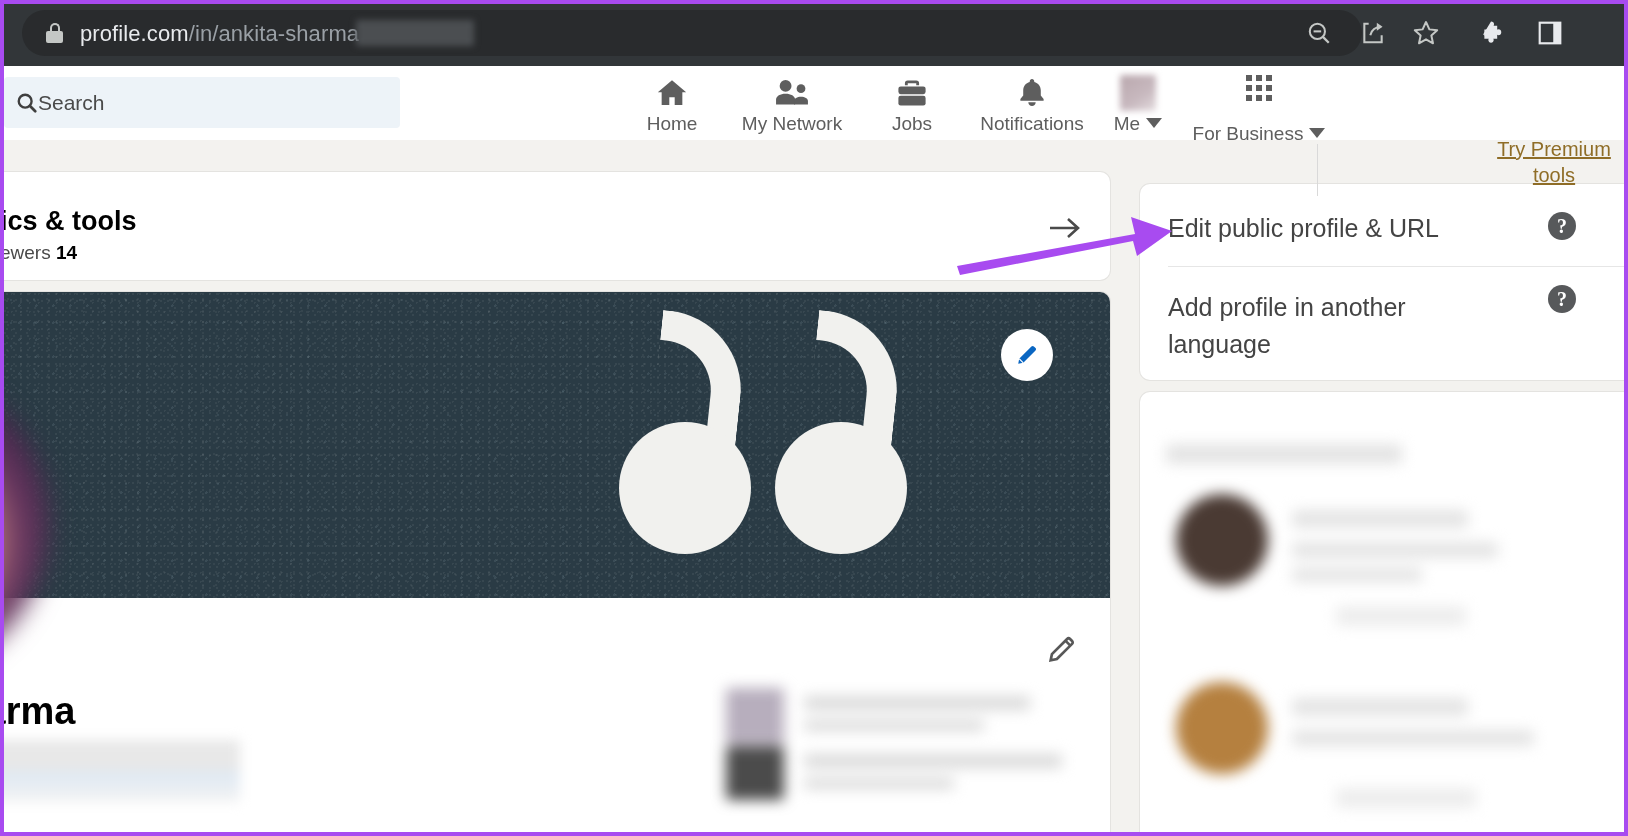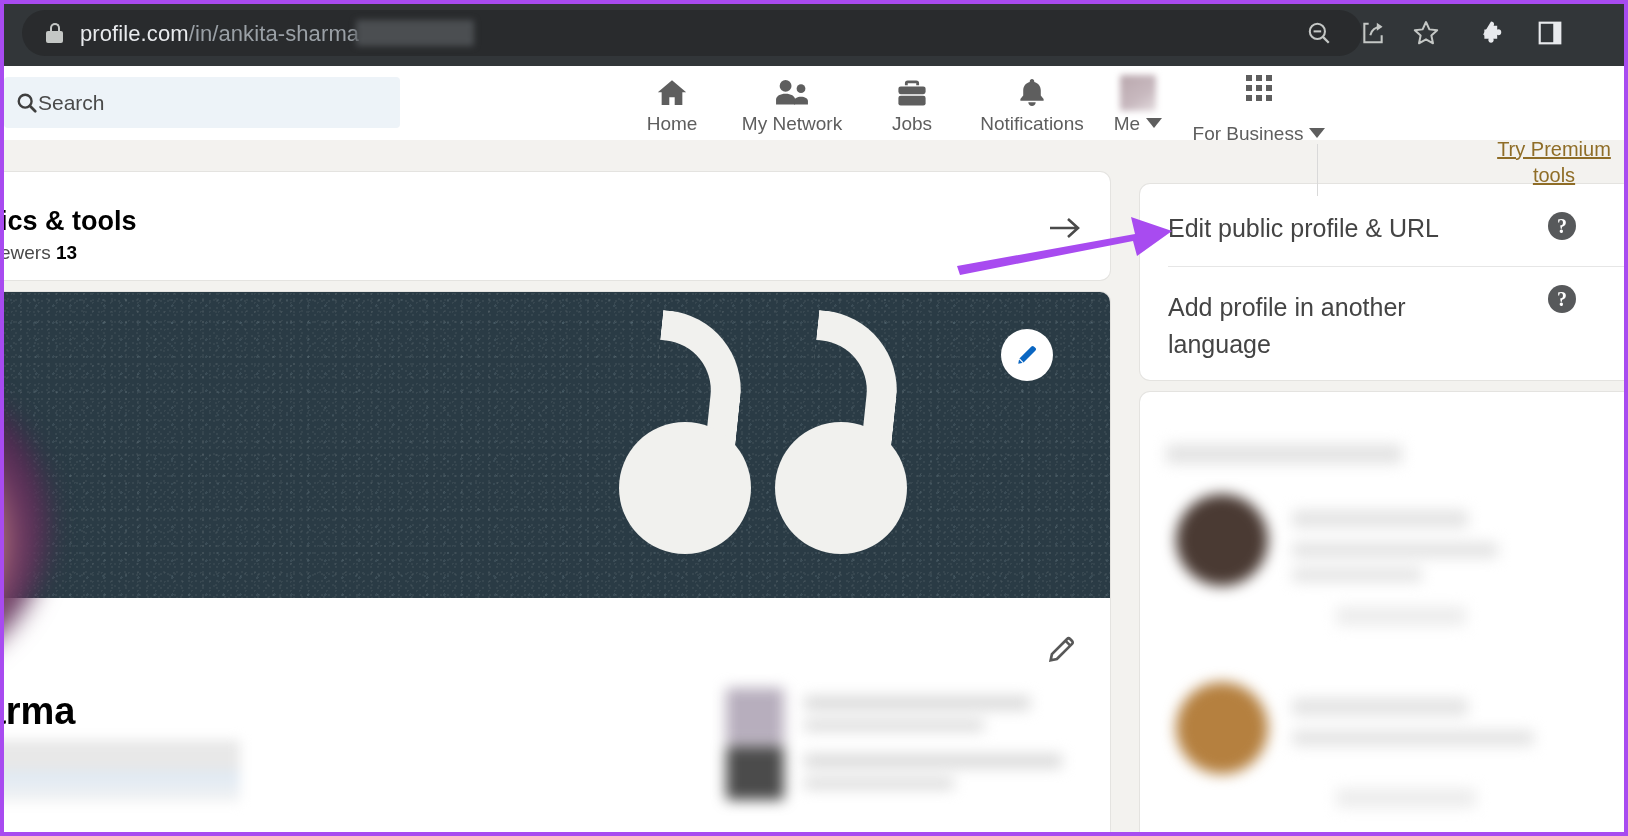--- a/index.html
+++ b/index.html
@@ -357,21 +357,21 @@
 <body>
 
 <div id="frame">
 
   <div id="page-bg"></div>
 
   <div id="analytics-card">
     <div id="analytics-title">ics &amp; tools</div>
     <div id="analytics-sub">
       <span>ewers</span>
-      <b>13</b>
+      <b>14</b>
     </div>
     <svg id="analytics-arrow" viewBox="0 0 36 28">
       <path d="M2 14 H30 M20 5 L30 14 L20 23" stroke="#4a4a4a" stroke-width="2.6" fill="none"></path>
     </svg>
   </div>
 
   <div id="profile-card">
     <div id="banner">
       <div id="quote-1" class="quote-mark">
         <div class="tail"></div>

